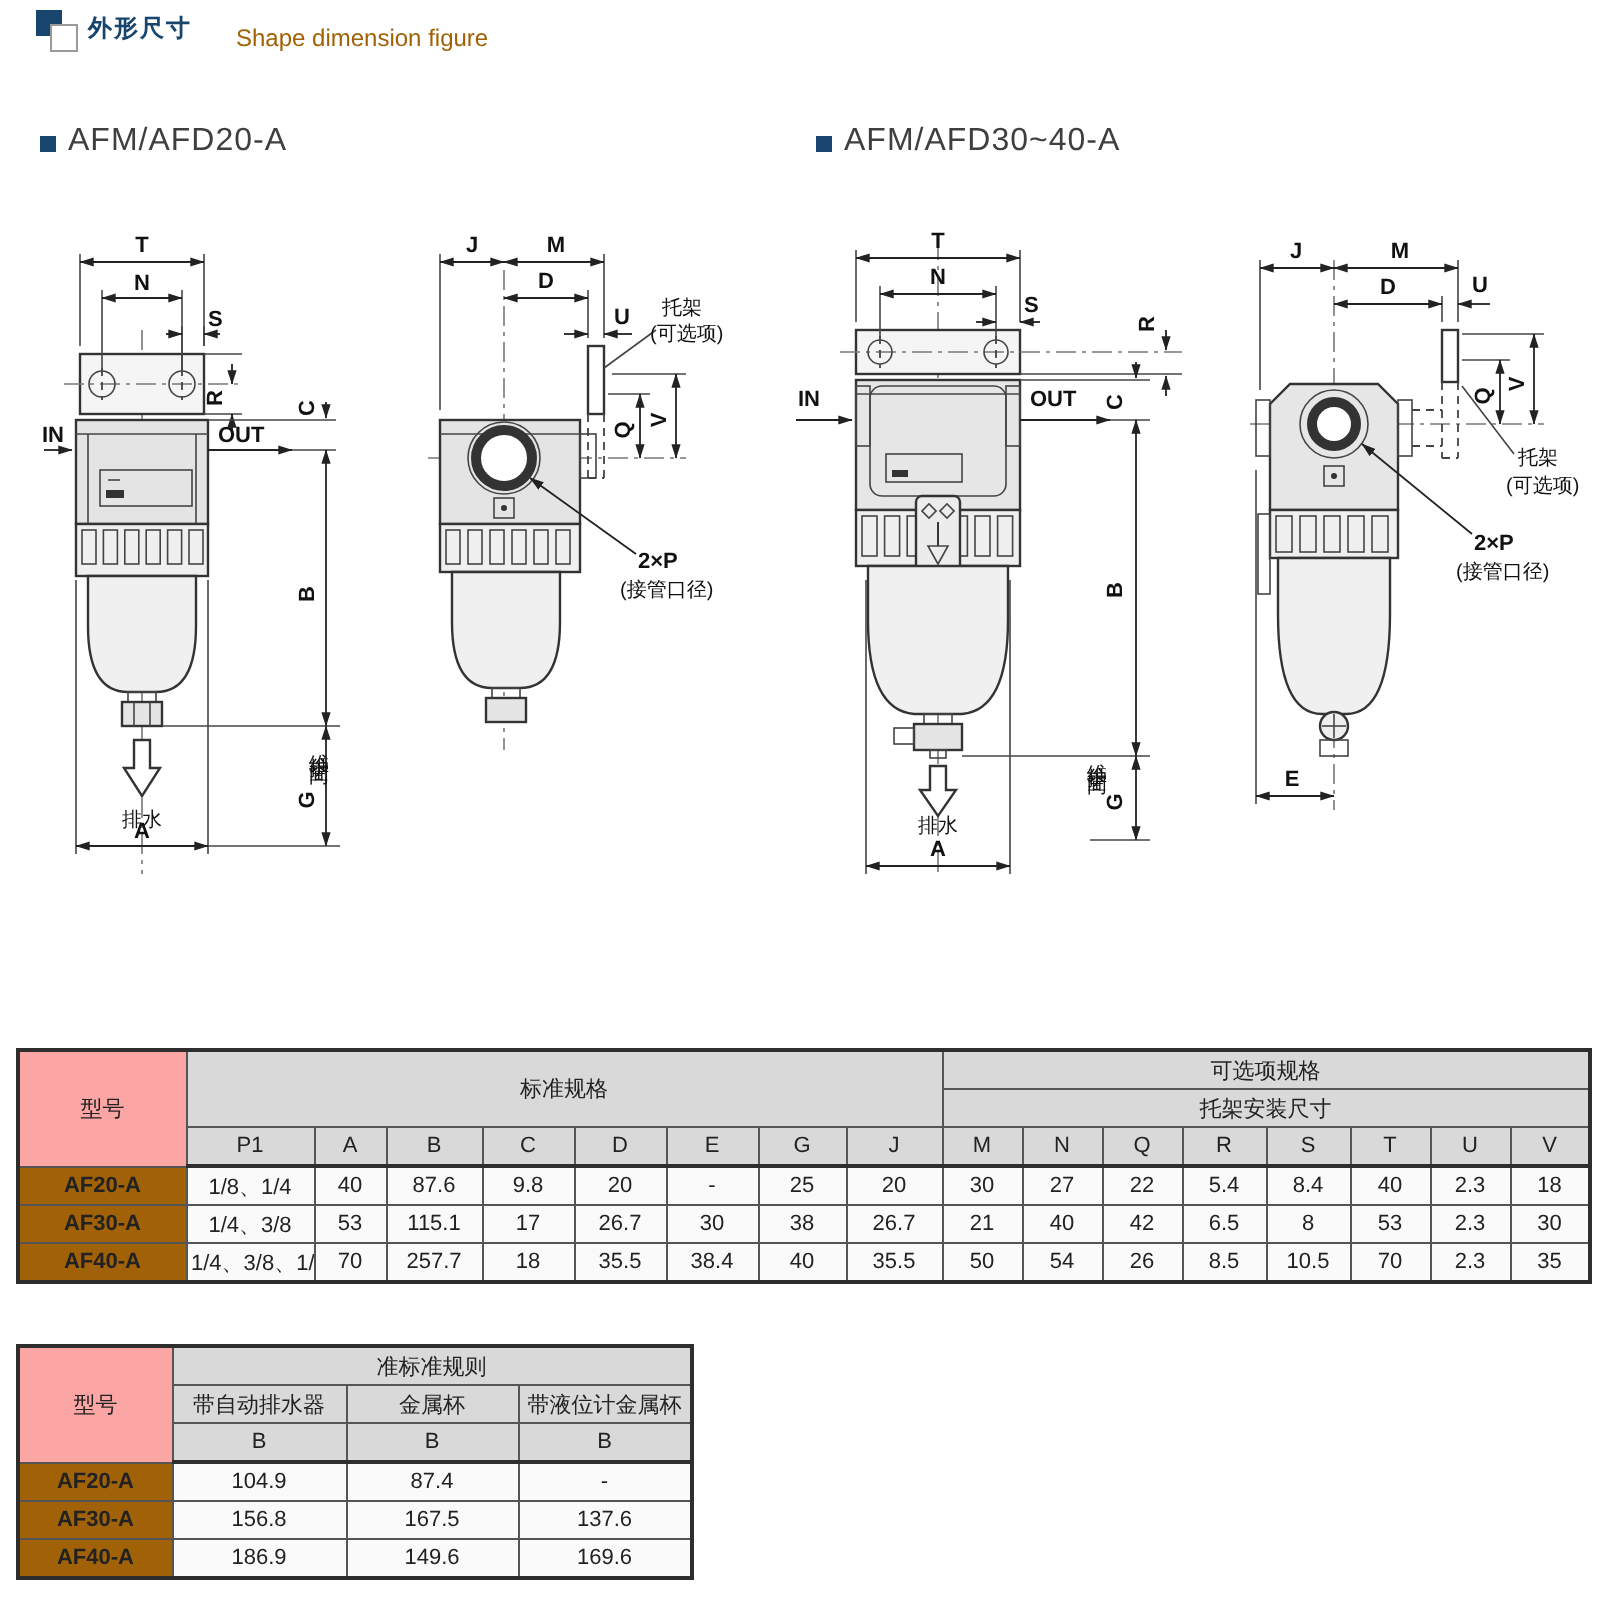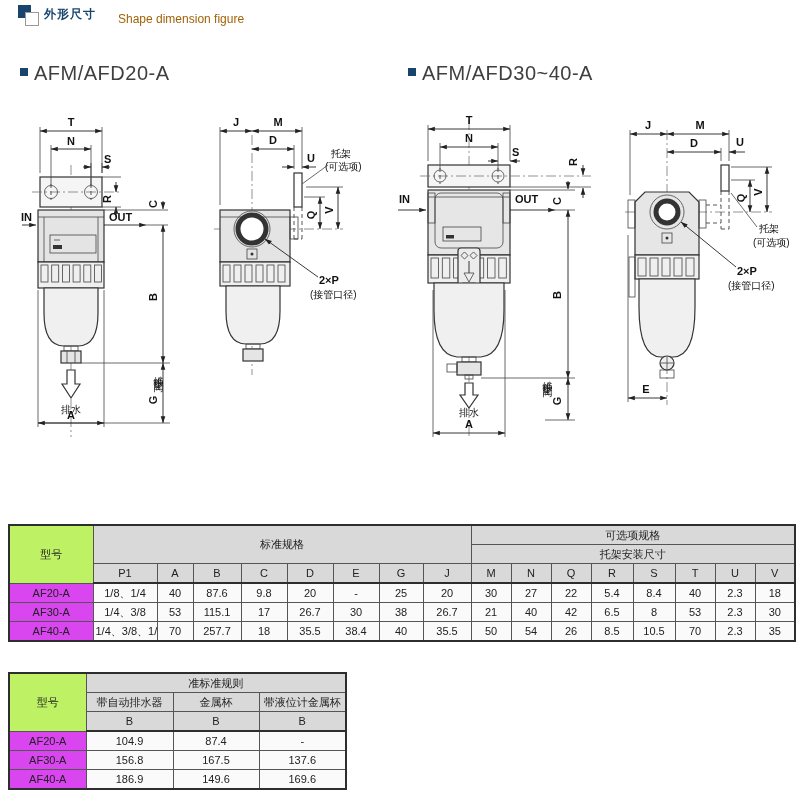--- a/index.html
+++ b/index.html
@@ -8,45 +8,45 @@
   
   .hdr{position:absolute;left:18px;top:5px;height:28px;}
   .hdr .sq-back{position:absolute;left:0;top:0;width:13px;height:13px;background:#17456e;}
   .hdr .sq-front{position:absolute;left:7px;top:7px;width:12px;height:12px;background:#fff;border:1.5px solid #9a9a9a;}
   .hdr .t-zh{position:absolute;left:26px;top:1px;font-size:12px;font-weight:bold;color:#17456e;letter-spacing:1px;white-space:nowrap;}
   .hdr .t-en{position:absolute;left:100px;top:7px;font-size:12px;color:#a16207;white-space:nowrap;}
 
   
   .sec{position:absolute;height:20px;}
   .sec .bullet{position:absolute;left:0;top:6px;width:8px;height:8px;background:#17456e;}
-  .sec .stxt{position:absolute;left:14px;top:0;font-size:20px;color:#3f3f3f;letter-spacing:0.5px;white-space:nowrap;}
+  .sec .stxt{position:absolute;left:14px;top:0;font-size:16px;color:#3f3f3f;letter-spacing:0.5px;white-space:nowrap;}
 
   
   .draw{position:absolute;}
   svg text{font-family:"Liberation Sans",sans-serif;}
   .dt{font-size:11px;font-weight:bold;fill:#111;}
   .cn{font-size:10px;fill:#111;}
   .mid{text-anchor:middle;}
   .dl{stroke:#222;stroke-width:0.9;fill:none;}
   .ol{stroke:#333;stroke-width:1.2;}
   .thin{stroke:#444;stroke-width:0.8;fill:none;}
   .cl{stroke:#777;stroke-width:0.8;stroke-dasharray:10 3 2 3;fill:none;}
   .dsh{stroke:#444;stroke-width:0.9;stroke-dasharray:4 3;fill:none;}
 
   .vtext{position:absolute;writing-mode:vertical-rl;text-orientation:upright;font-size:10px;color:#111;letter-spacing:2px;}
 
   
   table{border-collapse:collapse;table-layout:fixed;font-size:11px;position:absolute;}
   th,td{border:1px solid #555;text-align:center;padding:0 2px;height:18px;overflow:hidden;white-space:nowrap;}
   th{background:#d9d9d9;font-weight:normal;}
   td{background:#fafafa;}
-  td.model{background:#d946ef;font-weight:normal;}
+  td.model{background:#a16207;font-weight:bold;}
   table{border:2px solid #2e2e2e;}
   tr.lastHead th{border-bottom:2px solid #2e2e2e;}
-  th.modelHead{background:#bef264;}
+  th.modelHead{background:#fca5a5;}
 </style>
 </head>
 <body>
 
 <div class="hdr">
   <div class="sq-back"></div>
   <div class="sq-front"></div>
   <div class="t-zh">外形尺寸</div>
   <div class="t-en">Shape dimension figure</div>
 </div>

